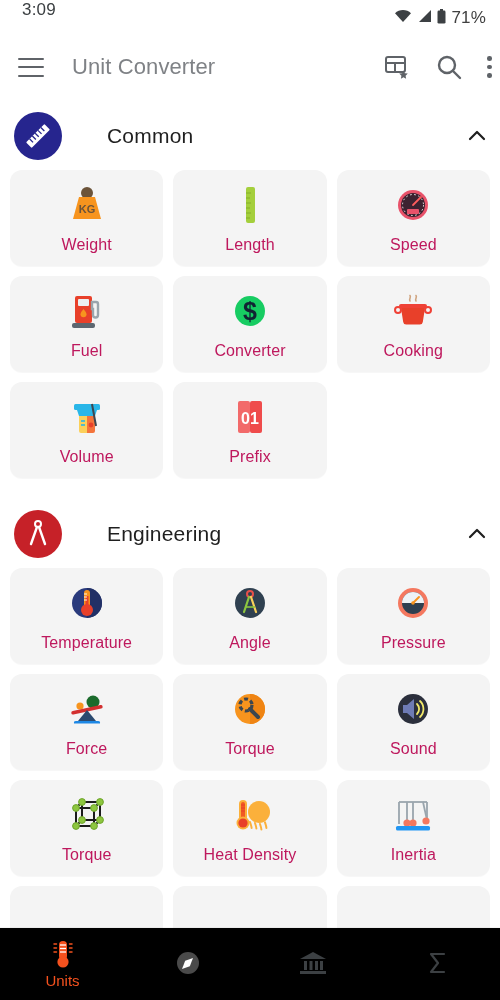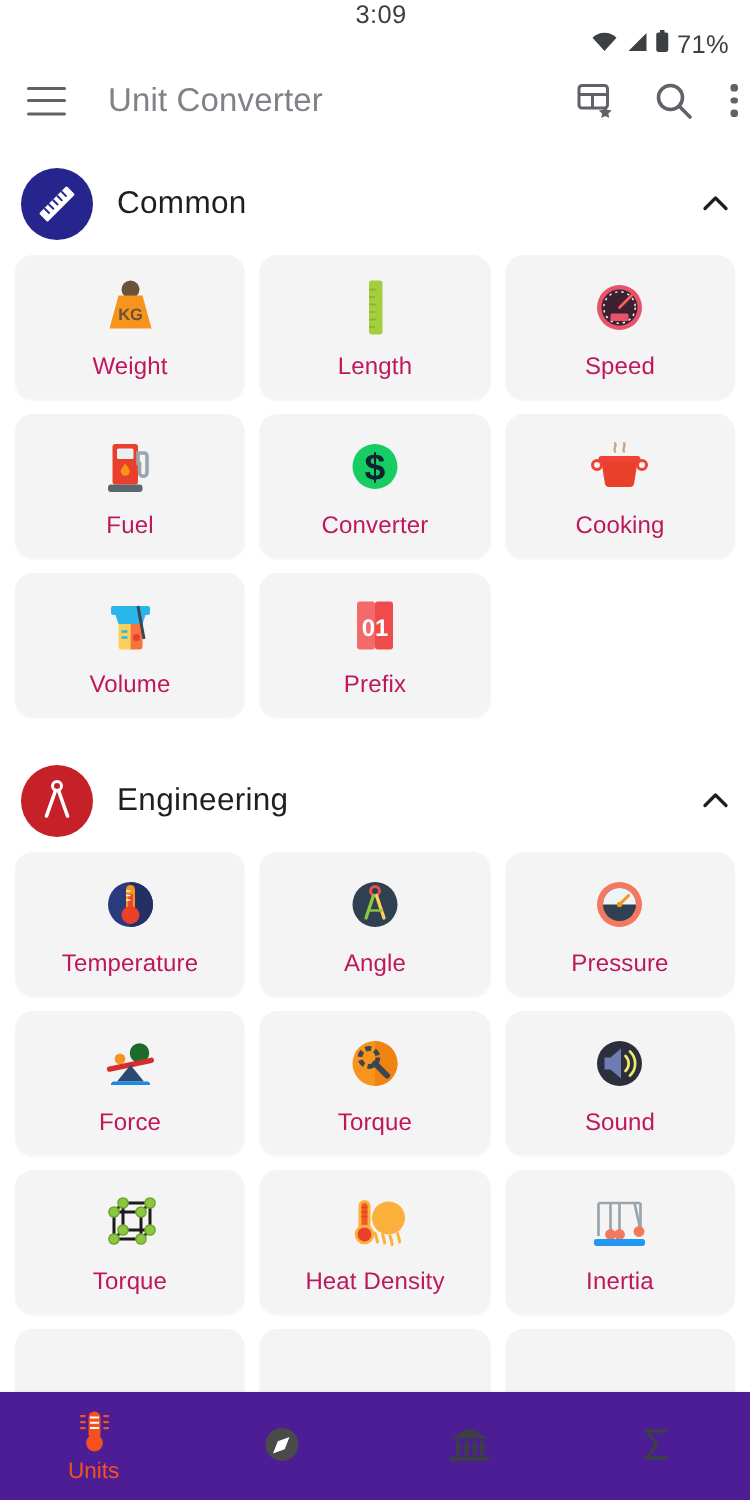--- a/index.html
+++ b/index.html
@@ -6,22 +6,22 @@
   html, body {
     width: 500px; height: 1000px;
     background: #ffffff;
     font-family: "Liberation Sans", sans-serif;
     overflow: hidden;
   }
   #app { position: relative; width: 500px; height: 1000px; background:#fff; }
 
   
   .statusbar {
-    height: 36px; display: flex; align-items: center;
-    padding: 0 14px 0 22px; color: #3c4043; flex-direction: column;
+    height: 36px; display: flex; 
+    padding: 0 14px 0 22px; color: #3c4043;
   }
   .status-time { font-size: 17px; letter-spacing: .2px; color:#3c4043; }
   .status-right { margin-left: auto; display: flex; align-items: center; gap: 5px; }
   .status-pct { font-size: 17px; color:#404040; letter-spacing:.2px;}
 
   
   .appbar { height: 62px; display: flex; align-items: center; padding: 0 4px 0 18px; }
   .appbar-title {
     font-size: 22px; color: #7f8286; font-weight: 400;
     margin-left: 28px; letter-spacing: .1px; white-space: nowrap;
@@ -32,21 +32,21 @@
   .hamburger { width: 26px; height: 19px; display:flex; flex-direction:column; justify-content:space-between; cursor:pointer;}
   .hamburger span { display:block; height:2px; background:#5f6368; border-radius:2px; }
 
   .dots { width: 5px; display:flex; flex-direction:column; gap:4px; align-items:center; cursor:pointer;}
   .dots i { width:4.5px;height:4.5px;border-radius:50%;background:#5f6368;display:block; }
 
   
   .content { position:absolute; top: 98px; left:0; right:0; bottom: 72px; overflow:hidden; }
 
   
-  .section-head { display:flex; align-items:center; padding: 14px 12px 10px 14px; }
+  .section-head { display:flex; align-items:center; padding: 14px 12px 10px 14px; gap: 29px; }
   .sec-badge {
     width: 48px; height: 48px; border-radius: 50%;
     display:flex; align-items:center; justify-content:center; flex: 0 0 48px;
   }
   .sec-title { font-size: 21px; color:#1f1f1f; margin-left: 16px; letter-spacing: .2px; }
   .chevron { margin-left:auto; width: 22px; height: 22px; cursor:pointer; }
 
   
   .grid { display: grid; grid-template-columns: repeat(3, 1fr); gap: 10px; padding: 0 10px; }
   .card {
@@ -54,21 +54,21 @@
     display:flex; flex-direction:column; align-items:center; justify-content:center;
     cursor:pointer; box-shadow: 0 1px 1px rgba(0,0,0,.035);
   }
   .card-icon { height: 46px; display:flex; align-items:center; justify-content:flex-start; }
   .card-label { font-size: 16px; color:#be185d; margin-top: 8px; letter-spacing: .1px;}
 
   .sec-gap { height: 18px; }
 
   
   .bottomnav {
-    position:absolute; left:0; right:0; bottom:0; height:72px; background:#4c1d95;
+    position:absolute; left:0; right:0; bottom:0; height:72px; background:#000000;
     display:flex; align-items:center;
     box-shadow: 0 -1px 0 rgba(0,0,0,.04);
   }
   .nav-item { flex:1; display:flex; flex-direction:column; align-items:center; justify-content:center; gap:3px; cursor:pointer; }
   .nav-label { font-size: 15px; color:#f4511e; }
   .nav-ico { height: 30px; display:flex; align-items:center; justify-content:center; }
 </style>
 </head>
 <body>
 

